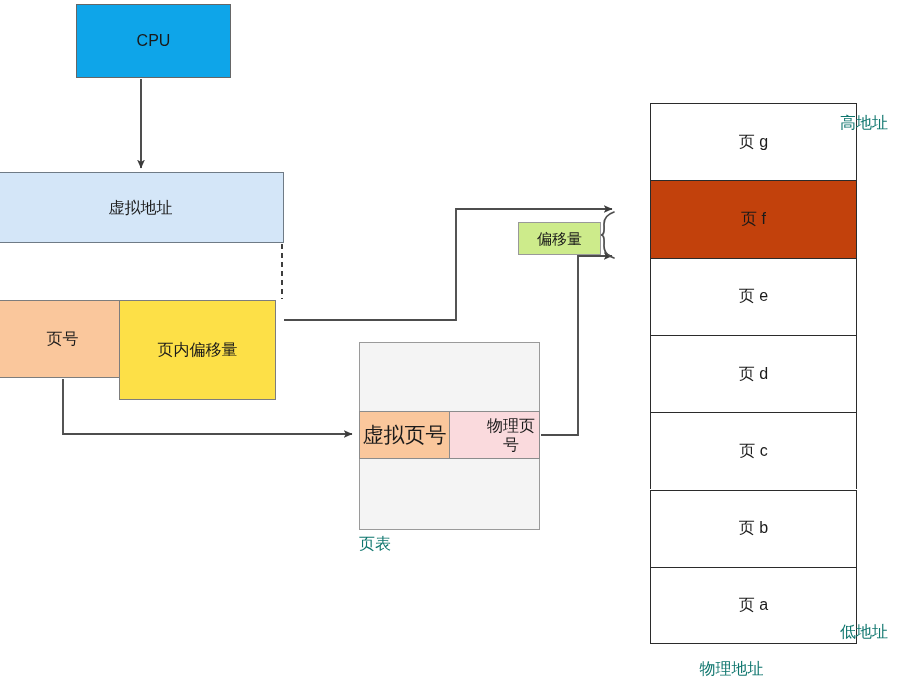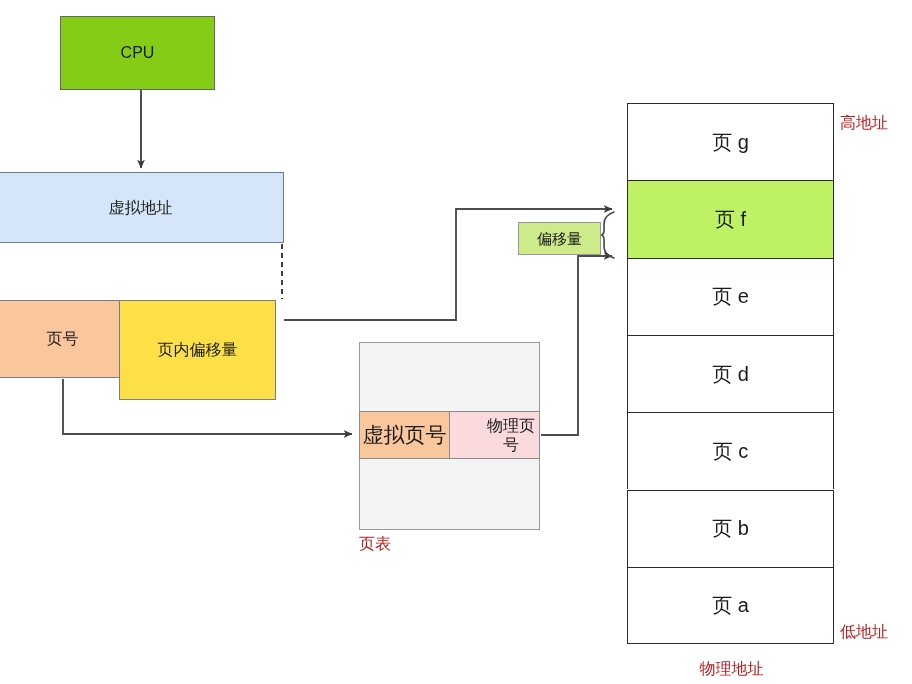--- a/index.html
+++ b/index.html
@@ -26,27 +26,26 @@
     display: flex;
     align-items: center;
     justify-content: center;
     text-align: center;
     font-size: 16px;
     line-height: 1.2;
     color: #1a1a1a;
   }
   
   #cpu-box {
-    left: 60px;
+    left: 76px;
     top: 4px;
     width: 155px;
     height: 74px;
-    background: #84cc16;
+    background: #0ea5e9;
     border: 1.6px solid #666666;
-    margin-top: 12px;
   }
   
   #virtual-address-box {
     left: -3px;
     top: 172px;
     width: 287px;
     height: 71px;
     background: #d4e6f8;
     border: 1.6px solid #6f7b86;
   }
@@ -91,51 +90,51 @@
     width: 91px;
     height: 48px;
     background: #fadadd;
     border: 1.5px solid #8c8c8c;
     font-size: 16px;
     padding-left: 33px;
   }
   .plain-label {
     position: absolute;
     font-size: 16px;
-    color: #b91c1c;
+    color: #0f766e;
     white-space: nowrap;
   }
   
   #offset-tag {
     left: 518px;
     top: 222px;
     width: 83px;
     height: 33px;
     background: #cdeb8b;
     border: 1.4px solid #999999;
     font-size: 15px;
   }
   
   .mem-row {
     position: absolute;
-    left: 627px;
+    left: 650px;
     width: 207px;
     height: 77.3px;
     box-sizing: border-box;
     display: flex;
     align-items: center;
     justify-content: center;
-    font-size: 20px;
+    font-size: 16px;
     color: #1a1a1a;
     background: #ffffff;
     border: 1.5px solid #2b2b2b;
     border-bottom-width: 0;
   }
   .mem-row.last { border-bottom-width: 1.5px; }
-  .mem-row.highlight { background: #bef264; }
+  .mem-row.highlight { background: #c2410c; }
   svg.overlay {
     position: absolute;
     left: 0;
     top: 0;
     width: 912px;
     height: 684px;
     pointer-events: none;
   }
 </style>
 </head>

